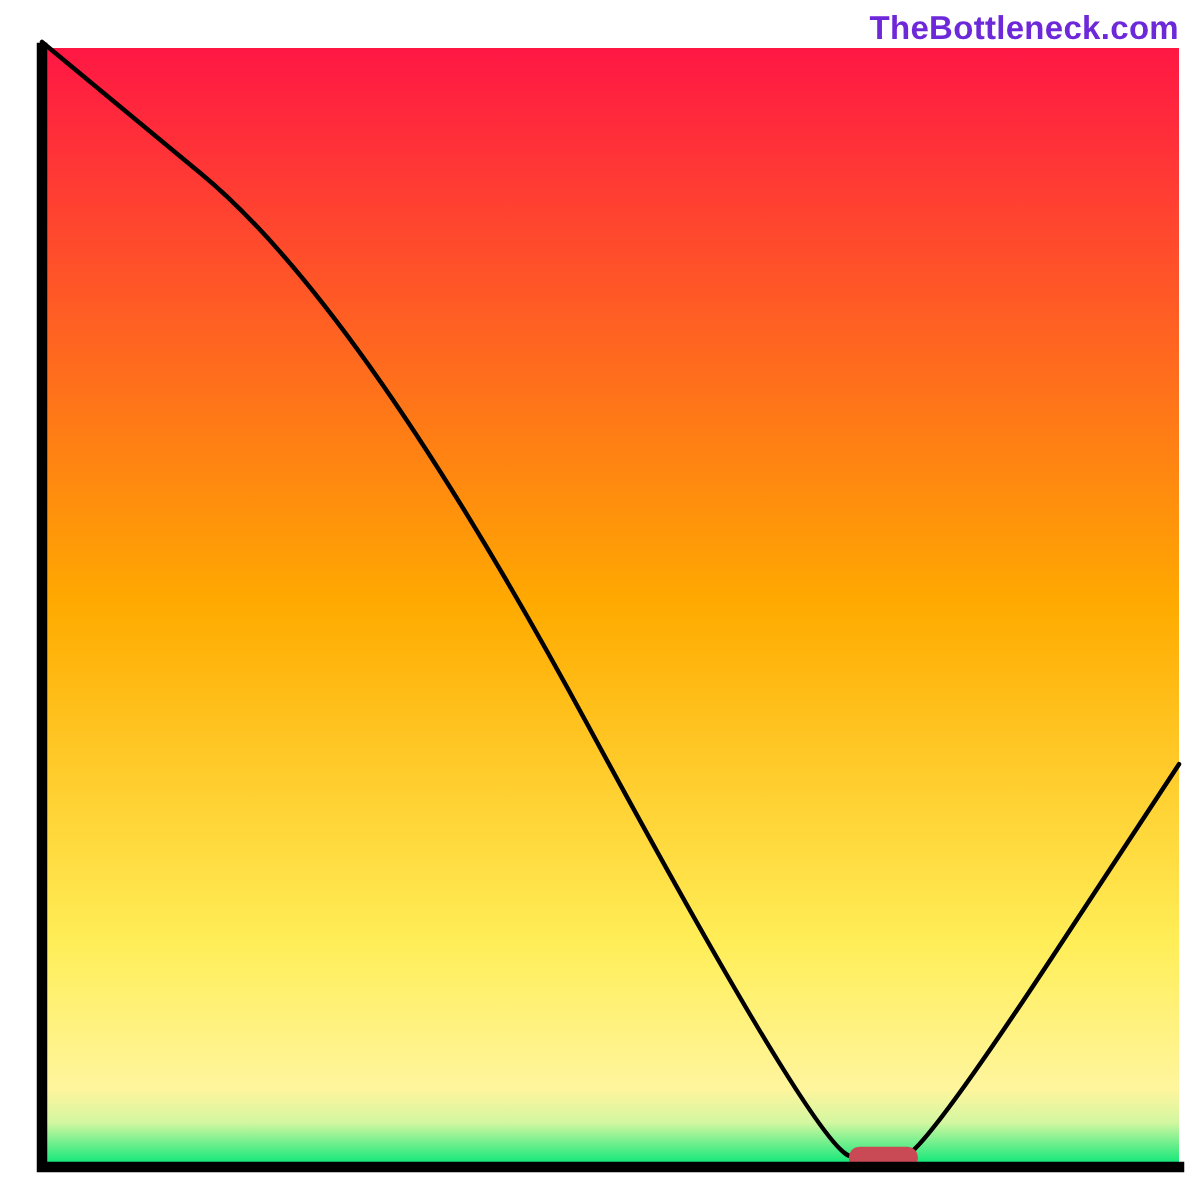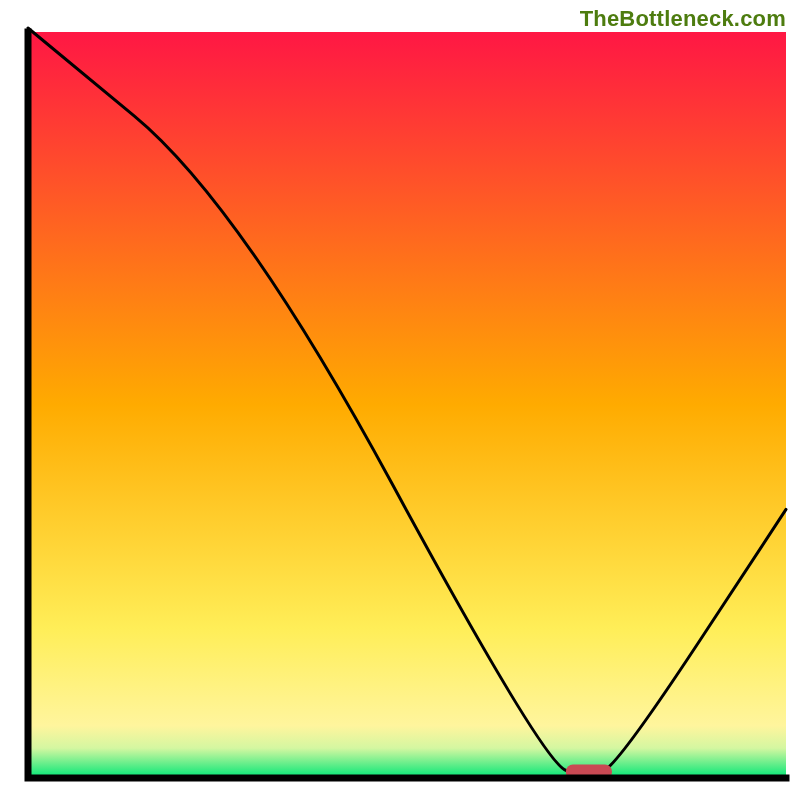--- a/index.html
+++ b/index.html
@@ -15,21 +15,21 @@
     width: 800px;
     height: 800px;
   }
   .watermark {
     position: absolute;
     top: 6px;
     right: 14px;
     font-family: Arial, Helvetica, sans-serif;
     font-size: 22px;
     font-weight: 600;
-    color: #4d7c0f;
+    color: #6d28d9;
     letter-spacing: 0.2px;
     z-index: 5;
   }
   svg {
     position: absolute;
     left: 0;
     top: 0;
     width: 800px;
     height: 800px;
     display: block;

